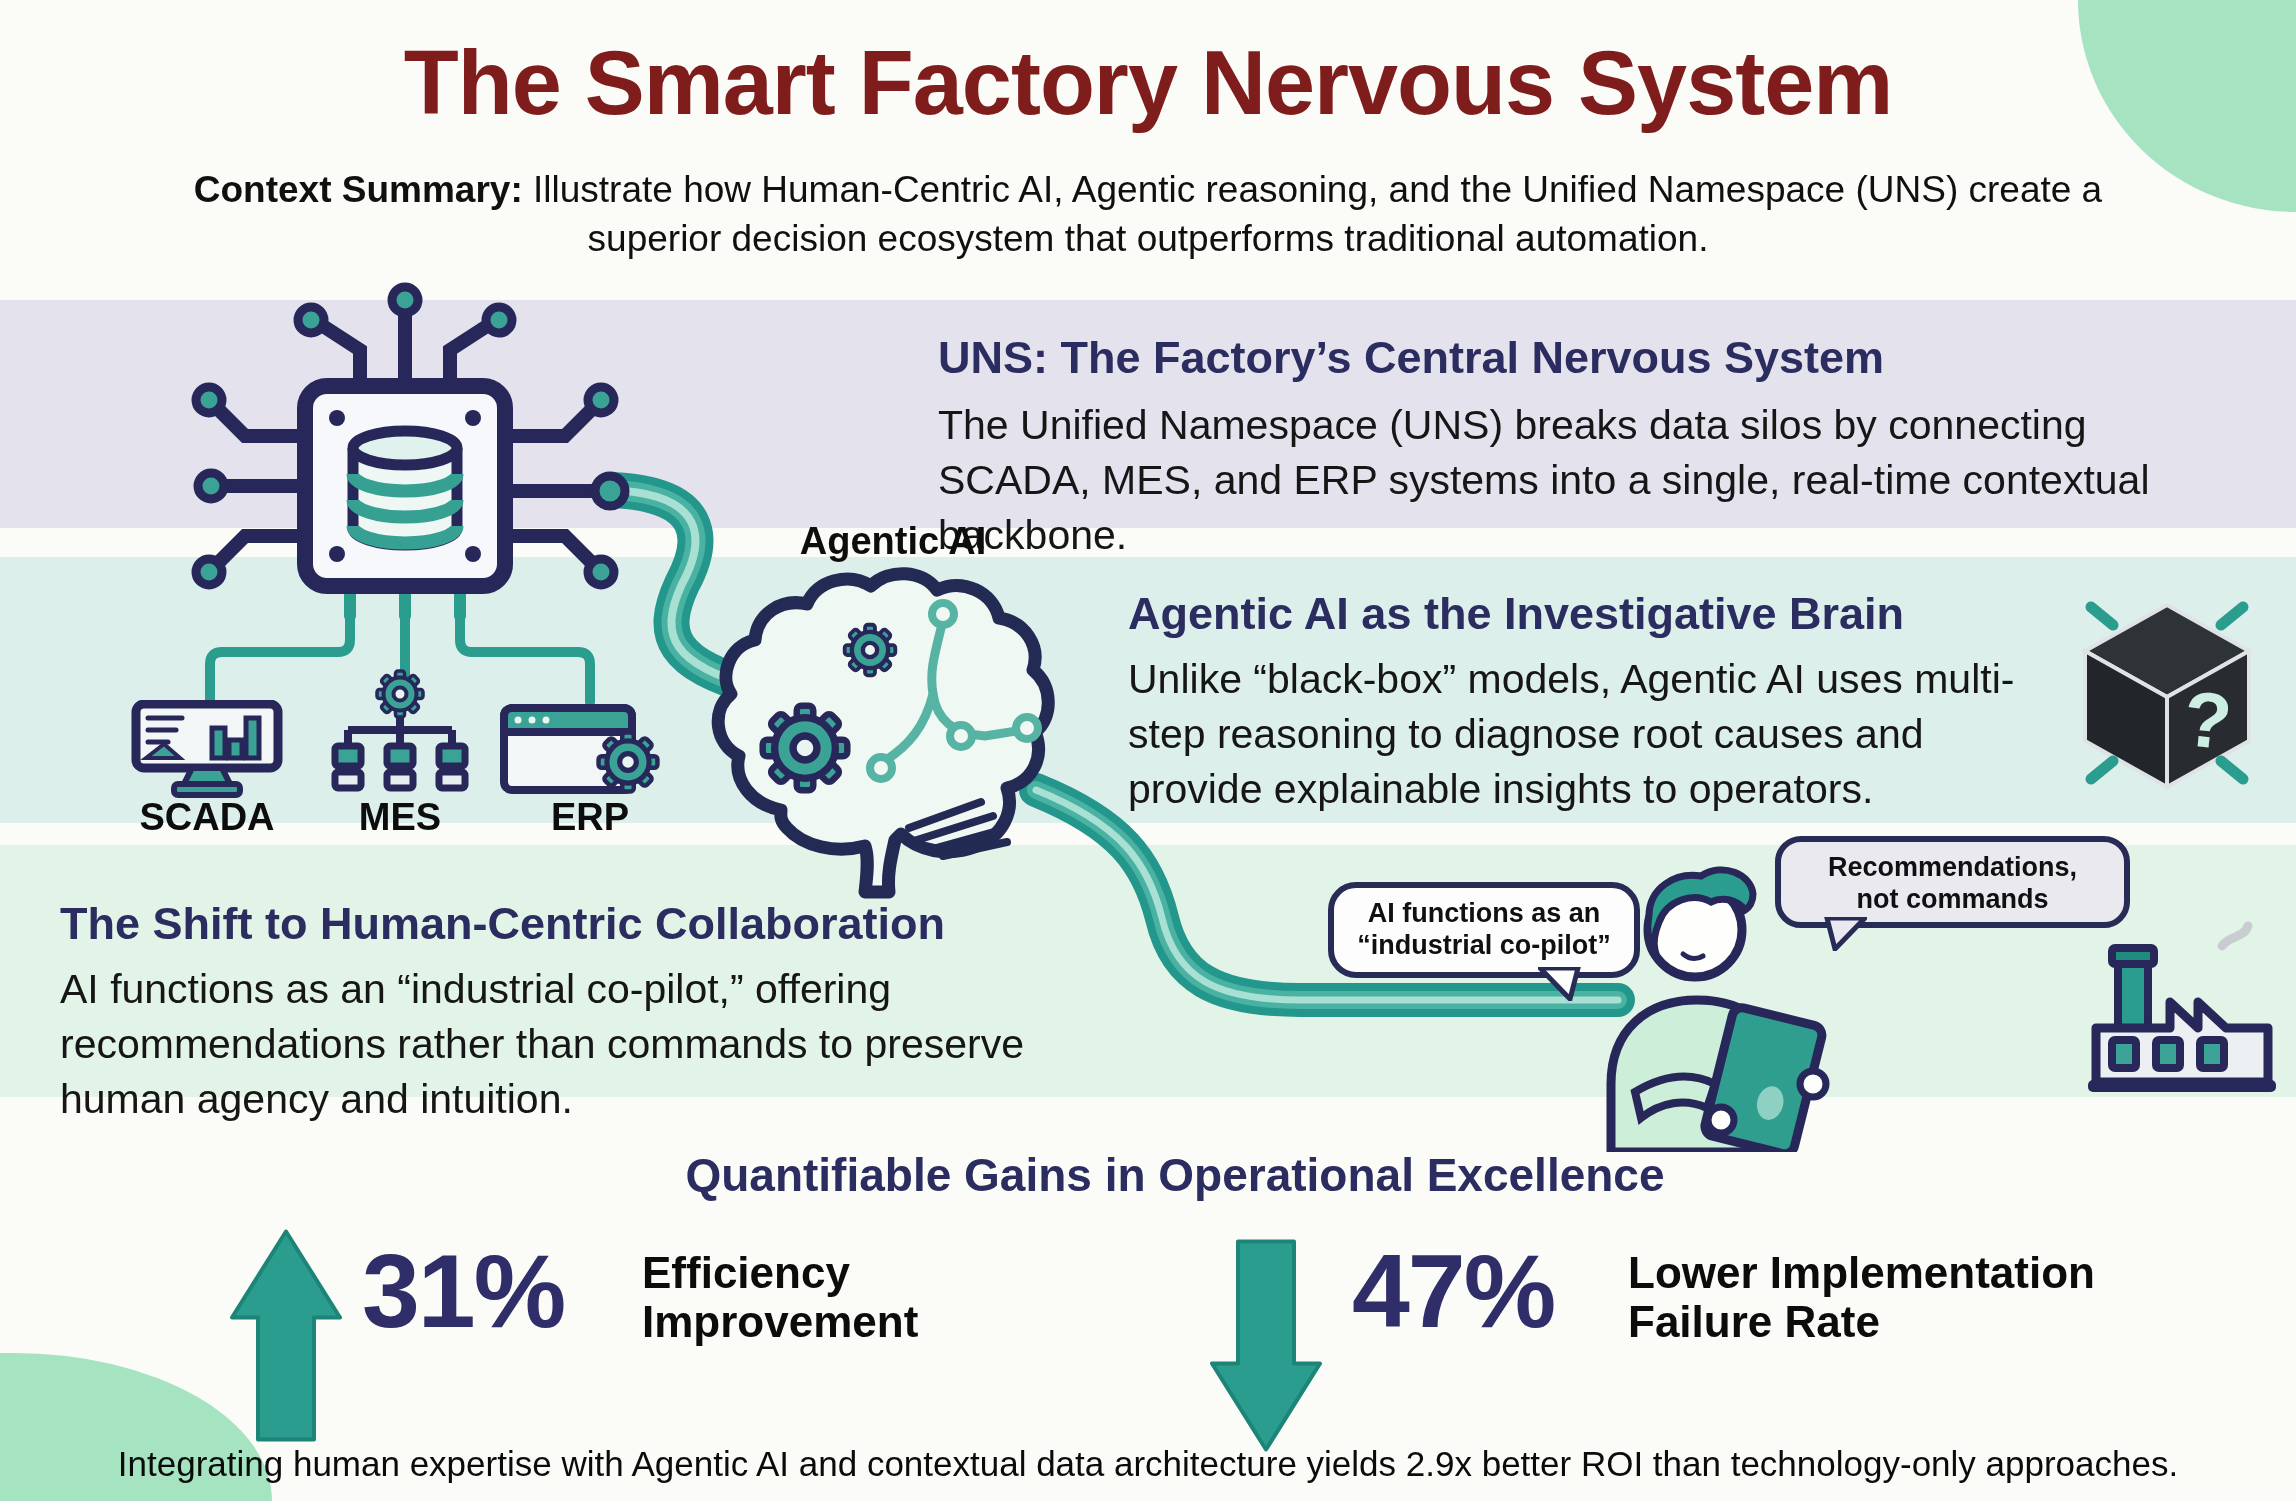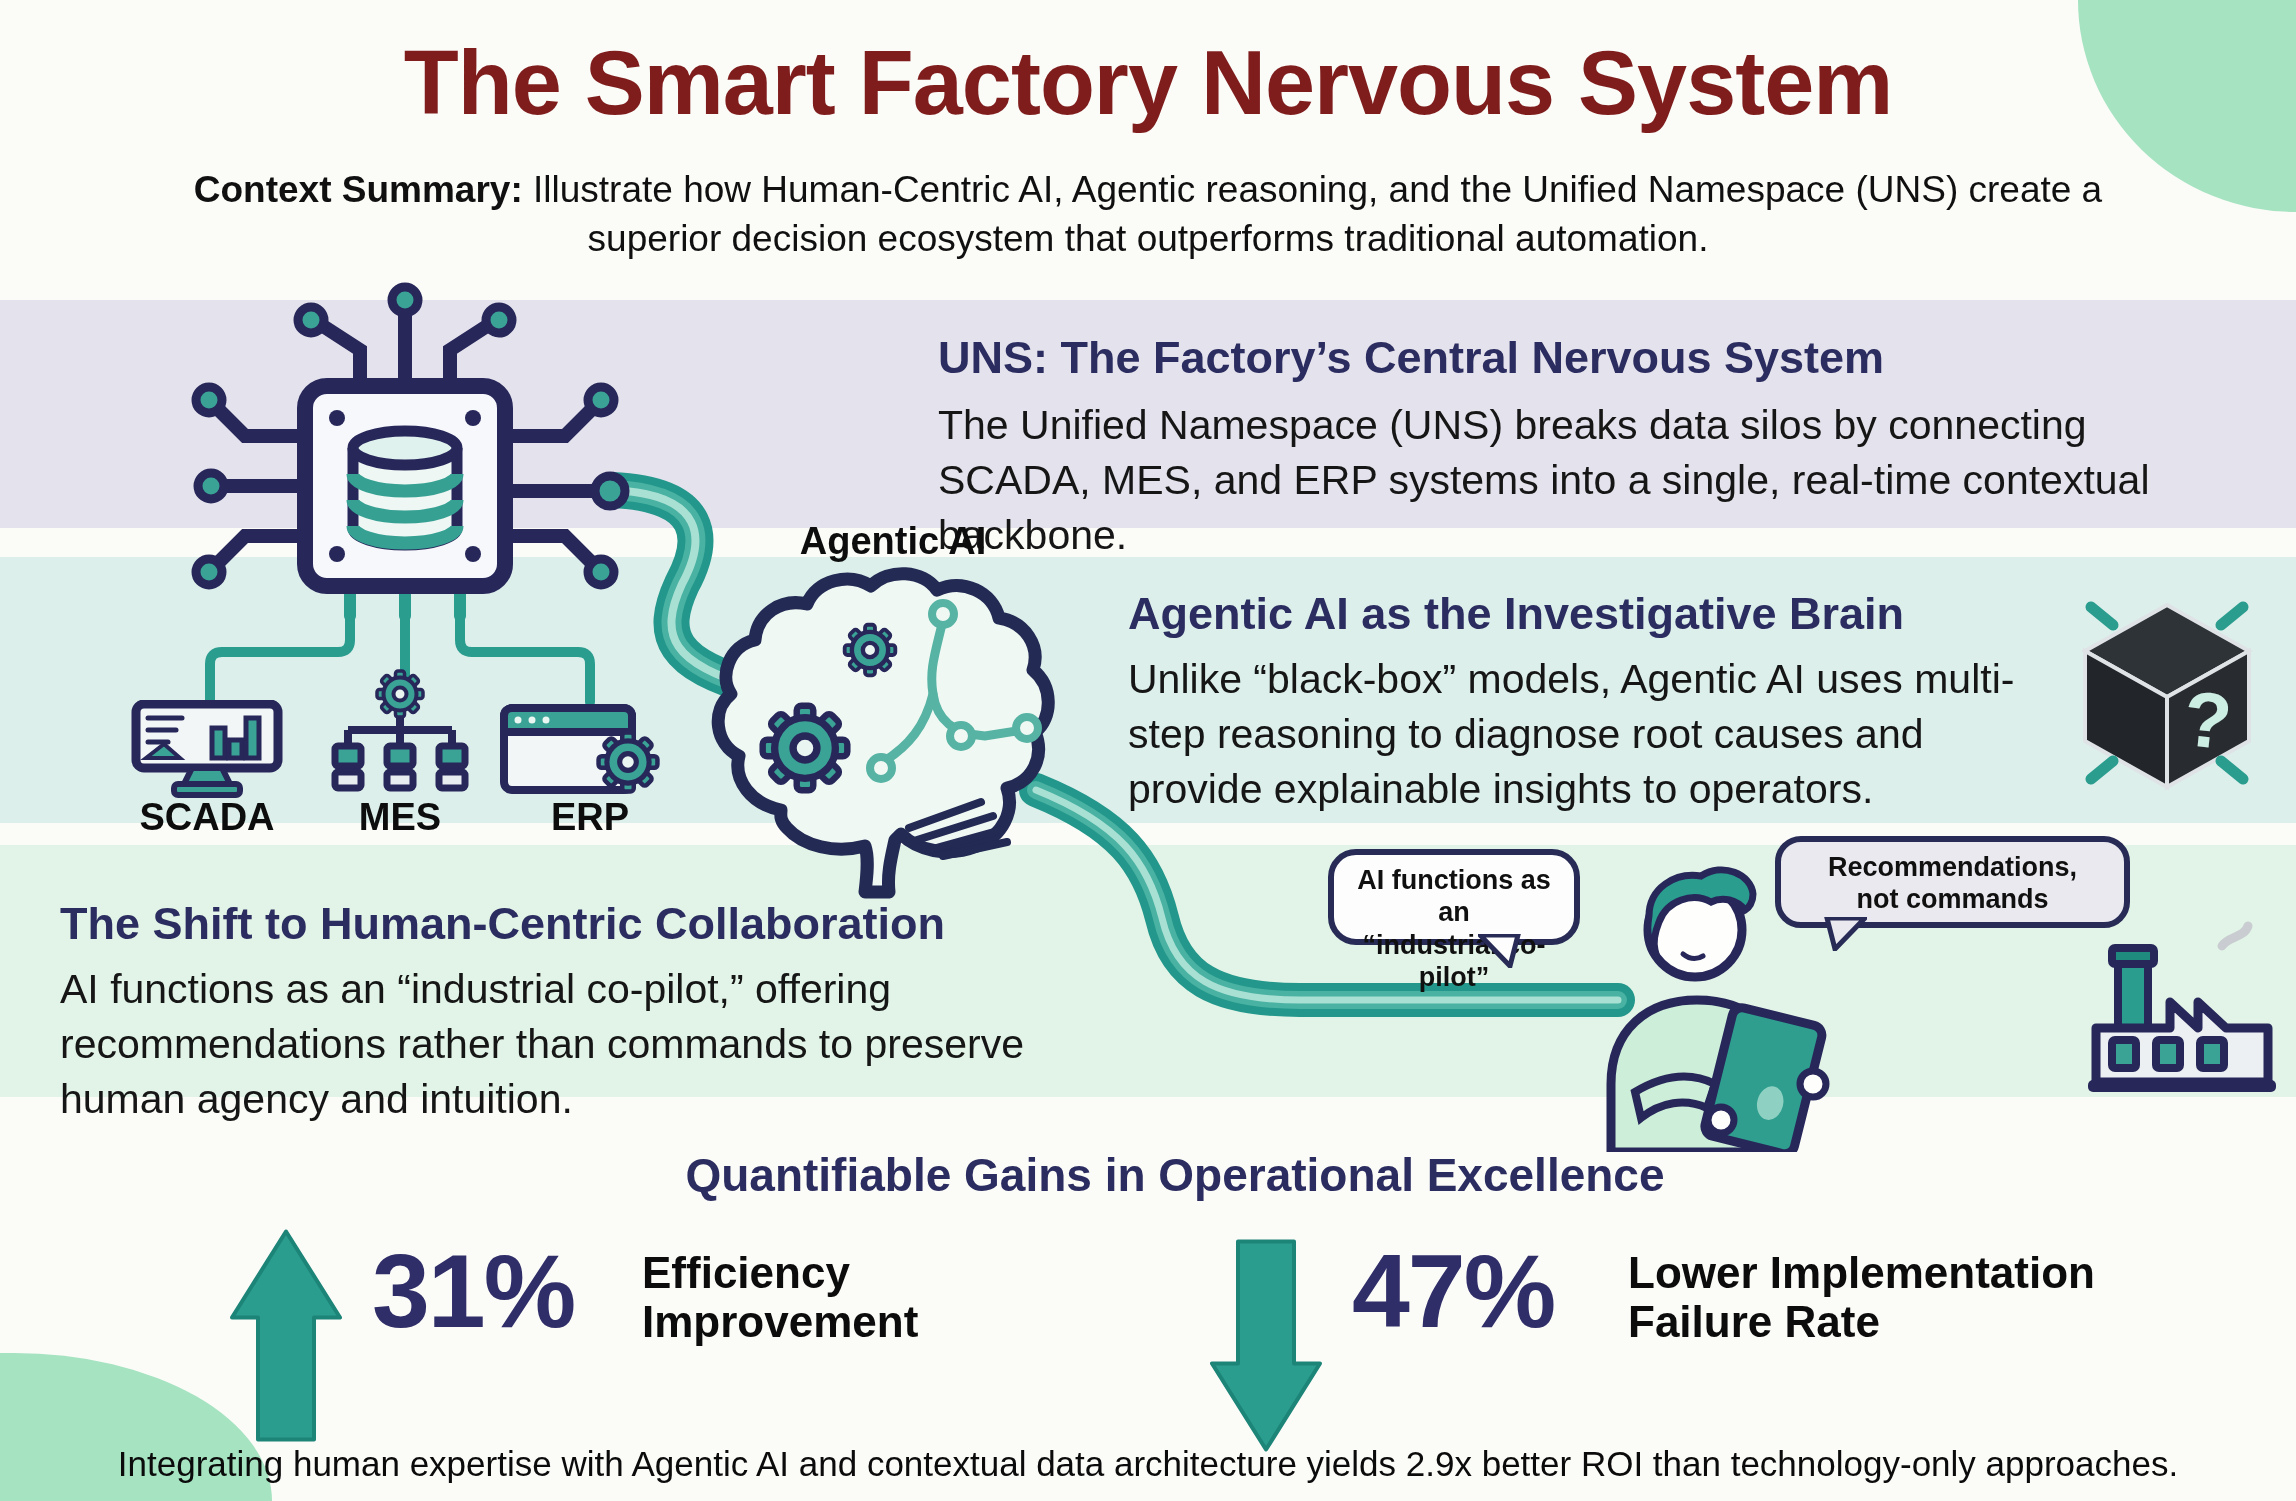--- a/index.html
+++ b/index.html
@@ -232,21 +232,21 @@
       <path d="M36 32 L58 50"></path>
         <path d="M188 32 L166 50"></path>
         <path d="M36 204 L58 186"></path>
         <path d="M188 204 L166 186"></path>
     </g>
   </svg>
 
   <div class="abs sec-heading" style="left:60px;top:898px;">The Shift to Human-Centric Collaboration</div>
   <div class="abs sec-body" style="left:60px;top:962px;width:1080px;">AI functions as an “industrial co-pilot,” offering recommendations rather than commands to preserve human agency and intuition.</div>
 
-  <div class="bubble" style="left:1328px;top:849px;width:252px;height:96px;border-radius:28px;">
+  <div class="bubble" style="left:1328px;top:882px;width:312px;height:96px;border-radius:28px;">
     <span style="display:block">AI functions as an</span>
     <span style="display:block">“industrial co-pilot”</span>
     <svg class="tail" style="right:52px;" viewBox="0 0 44 34">
       <path d="M2 1 L40 1 L32 32 Z" fill="#fdfdfd" stroke="#272b56" stroke-width="5"></path>
     </svg>
   </div>
 
   <div class="bubble gray" style="left:1775px;top:836px;width:355px;height:92px;">
     <span style="display:block">Recommendations,</span>
     <span style="display:block">not commands</span>
@@ -282,21 +282,21 @@
         <rect x="118" y="128" width="24" height="28" rx="3"></rect>
     </g>
     <rect x="6" y="168" width="188" height="12" rx="5" fill="#27275a"></rect>
   </svg>
 
   <div class="abs gains-heading">Quantifiable Gains in Operational Excellence</div>
 
   <svg class="abs" style="left:230px;top:1228px;" width="112" height="215" viewBox="0 0 112 212">
     <polygon points="56,2 110,88 84,88 84,210 28,210 28,88 2,88" fill="#2a9d8f" stroke="#1d8478" stroke-width="4" stroke-linejoin="round"></polygon>
   </svg>
-  <div class="abs stat-value" style="left:372px;top:1232px;">31%</div>
+  <div class="abs stat-value" style="left:362px;top:1232px;">31%</div>
   <div class="abs stat-label" style="left:642px;top:1248px;">
     <span style="display:block">Efficiency</span>
     <span style="display:block">Improvement</span>
   </div>
 
   <svg class="abs" style="left:1210px;top:1238px;" width="112" height="215" viewBox="0 0 112 212">
     <polygon points="56,210 2,124 28,124 28,2 84,2 84,124 110,124" fill="#2a9d8f" stroke="#1d8478" stroke-width="4" stroke-linejoin="round"></polygon>
   </svg>
   <div class="abs stat-value" style="left:1352px;top:1232px;">47%</div>
   <div class="abs stat-label" style="left:1628px;top:1248px;">

